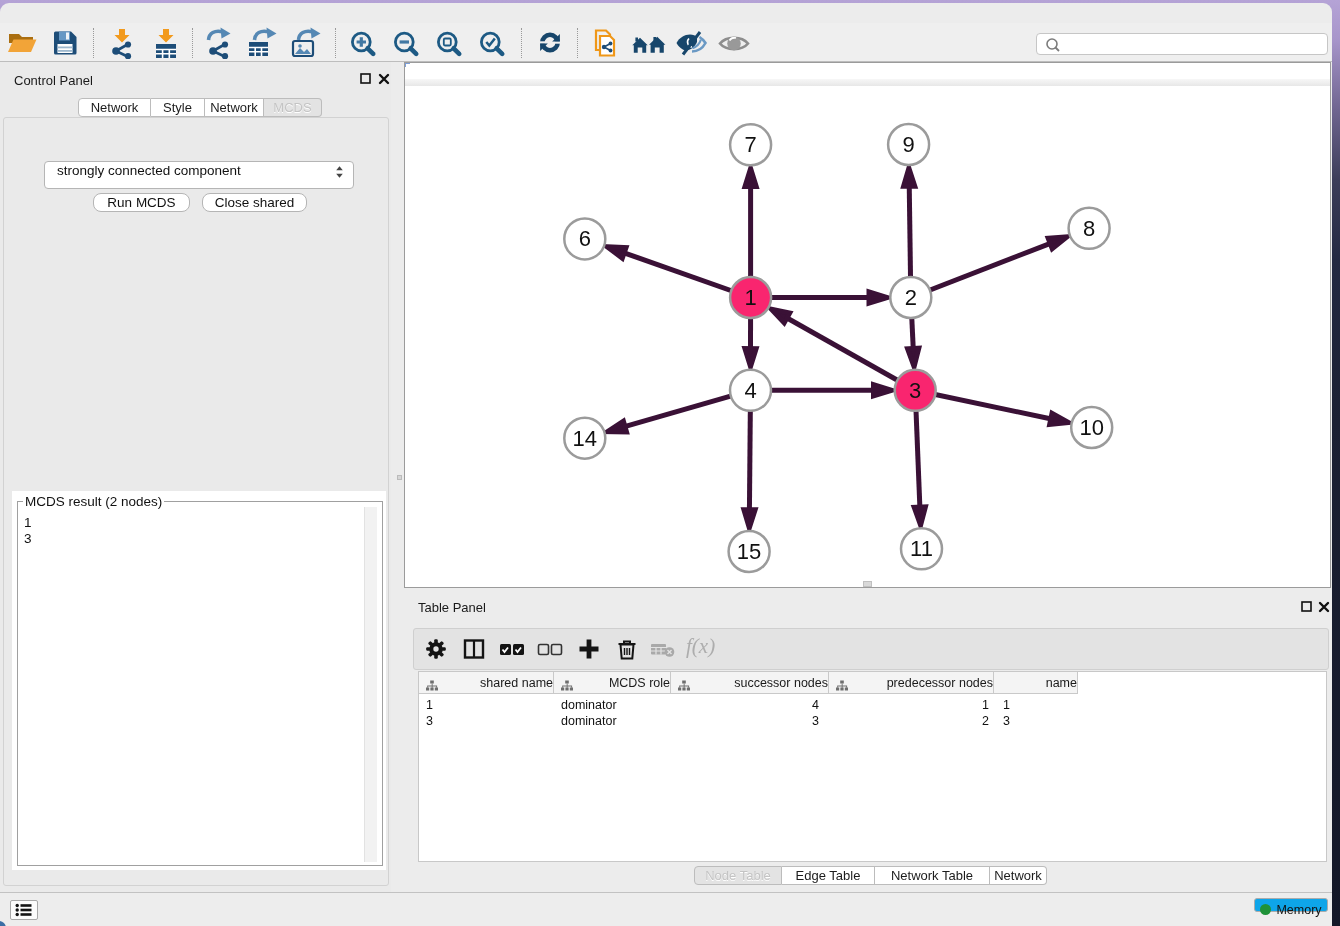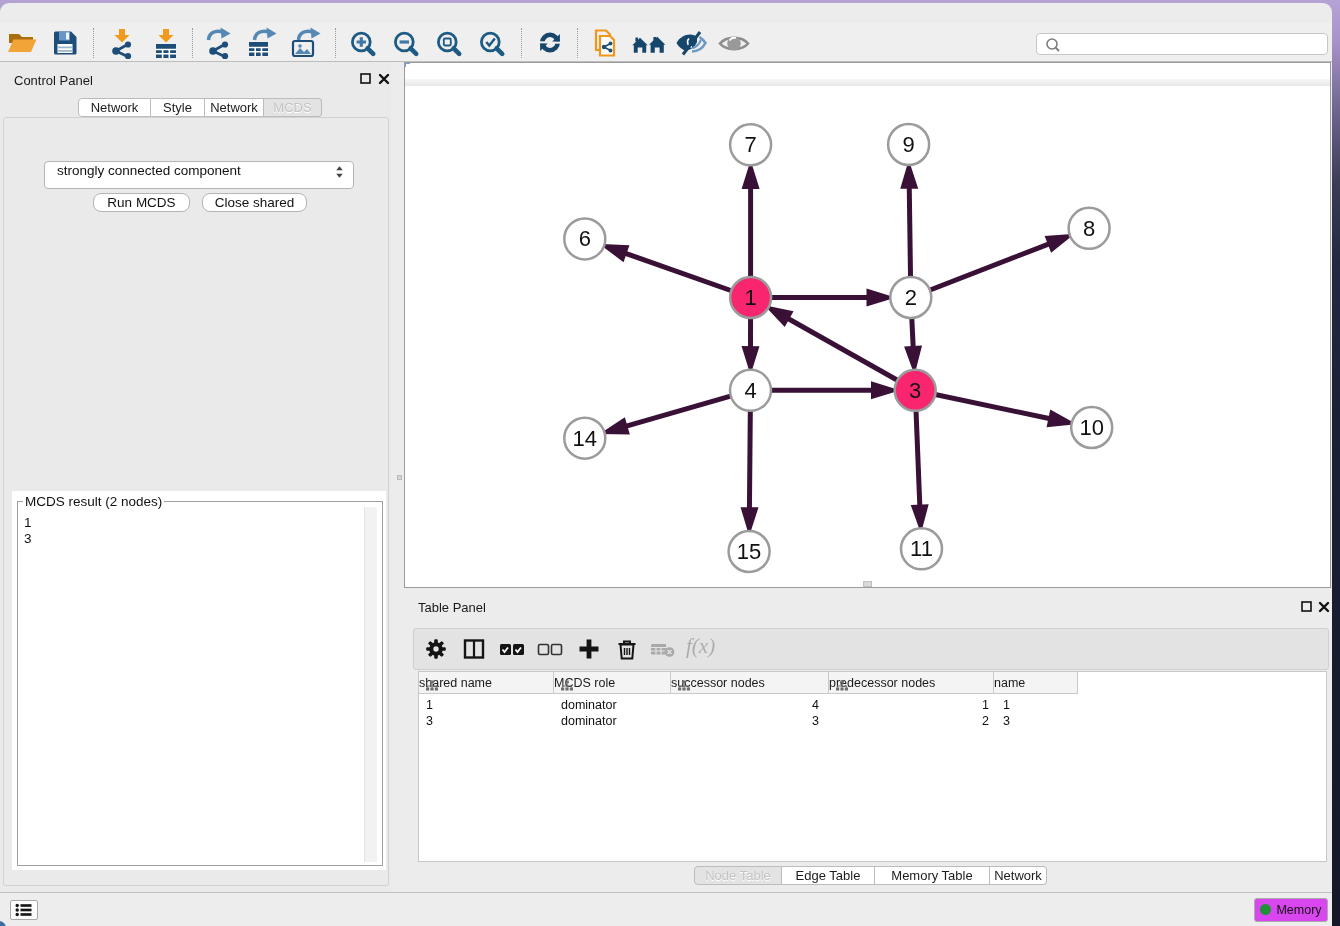--- a/index.html
+++ b/index.html
@@ -71,30 +71,30 @@
   background:#d9d9d9; border:1px solid #c0c0c0; }
 
 #tpanel { position:absolute; left:404px; top:587px; width:927px; height:302px; background:#ececec; }
 #tpanel .hdr { position:absolute; left:14px; top:10px; font-size:13px; color:#1a1a1a; }
 #ttoolbar { position:absolute; left:9px; top:38px; width:916px; height:42px;
   background:#e3e3e3; border:1px solid #cfcfcf; border-radius:3px; }
 #ttable { position:absolute; left:14px; top:81px; width:909px; height:191px;
   background:#fff; border:1px solid #c8c8c8; }
 .th { position:absolute; top:0; height:22px; background:#f4f4f4;
   border-right:1px solid #c9c9c9; border-bottom:1px solid #c9c9c9;
-  font-size:12.5px; color:#1a1a1a; text-align:left; line-height:22px; }
+  font-size:12.5px; color:#1a1a1a; text-align:right; line-height:22px; }
 .ti { position:absolute; left:7px; top:5px; width:12px; height:12px; }
 .td { position:absolute; font-size:12.5px; color:#111; height:16px; }
 
 #statusbar { position:absolute; left:0; top:889px; width:1332px; height:34px;
   background:#ededed; border-top:1px solid #c2c2c2; }
 #listbtn { position:absolute; left:10px; top:7px; width:28px; height:20px;
   background:#fcfcfc; border:1px solid #a9a9a9; border-radius:2px; }
-#membtn { position:absolute; left:1254px; top:5px; width:74px; height:24px;
-  background:#d946ef; border:1px solid #ababab; border-radius:3px;
+#membtn { position:absolute; left:1254px; top:5px; width:74px; height:14px;
+  background:#0ea5e9; border:1px solid #ababab; border-radius:3px;
   font-size:12.5px; color:#111; text-align:center; line-height:22px; }
 #membtn .dot { display:inline-block; width:11px; height:11px; border-radius:50%;
   background:#1f9238; vertical-align:-1px; margin-right:5px; }
 #bluecorn2 { position:absolute; left:-8px; top:28px; width:14px; height:14px;
   border-radius:50%; background:#3b6ea5; }
 </style>
 </head>
 <body>
 <div id="desk"></div>
 <div id="win">
@@ -443,21 +443,21 @@
     <div class="td" style="left:584px;top:26px">1</div>
     <div class="td" style="left:7px;top:42px">3</div>
     <div class="td" style="left:142px;top:42px">dominator</div>
     <div class="td" style="left:330px;top:42px;width:70px;text-align:right">3</div>
     <div class="td" style="left:500px;top:42px;width:70px;text-align:right">2</div>
     <div class="td" style="left:584px;top:42px">3</div>
   </div>
   <div class="tabs" style="left:290px;top:276px">
     <div class="tab first sel" style="width:88px">Node Table</div>
     <div class="tab" style="width:93px">Edge Table</div>
-    <div class="tab" style="width:115px">Memory Table</div>
+    <div class="tab" style="width:115px">Network Table</div>
     <div class="tab last" style="width:57px">Network</div>
   </div>
 </div>
 <div id="statusbar">
   <div id="listbtn">
     <svg width="18" height="14" viewBox="0 0 18 14" style="position:absolute;left:4px;top:2px">
       <g fill="#141414">
         <circle cx="2.2" cy="2.5" r="1.7"></circle>
             <circle cx="2.2" cy="7" r="1.7"></circle>
             <circle cx="2.2" cy="11.5" r="1.7"></circle>

